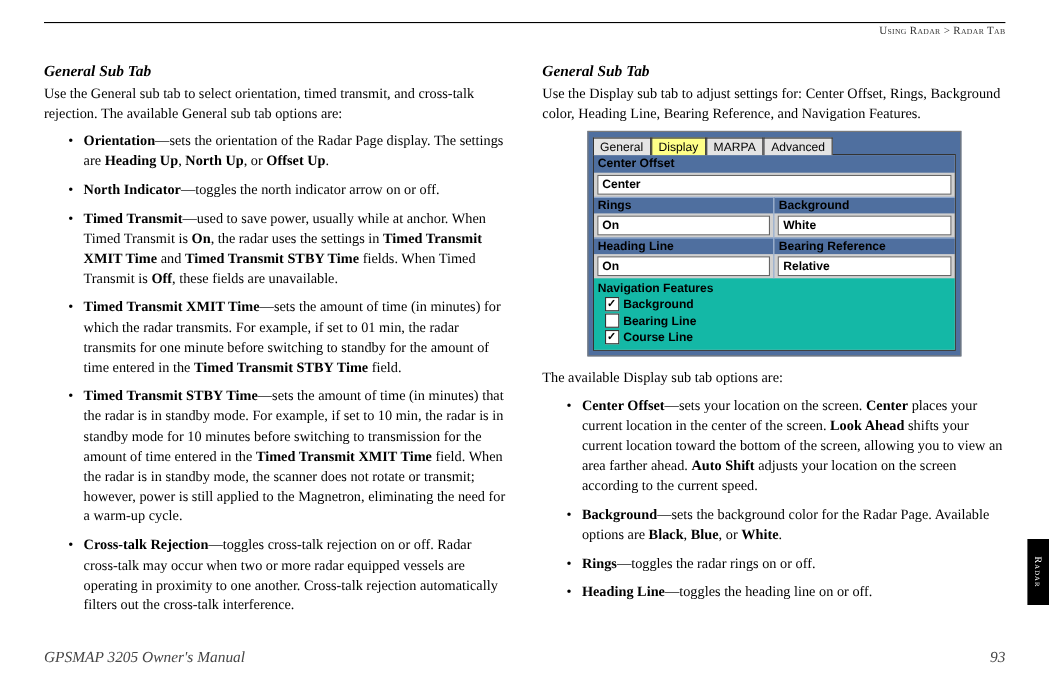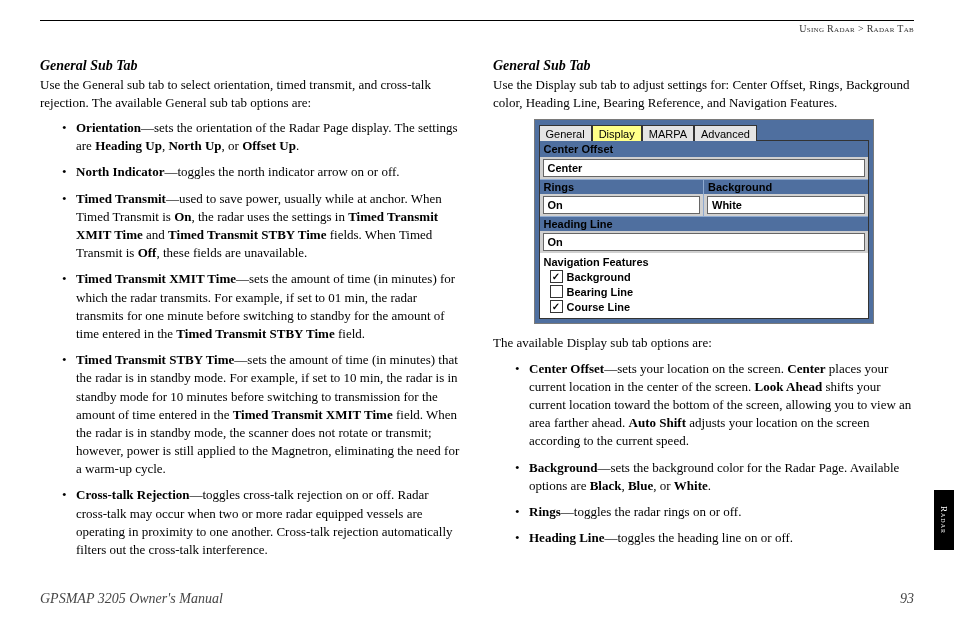--- a/index.html
+++ b/index.html
@@ -114,21 +114,21 @@
     background: #4f6f9f;
     padding: 1px 4px;
     font-weight: bold;
     font-size: 11px;
     border-top:1px solid #8faad0;
   }
   .row2 { display:flex; }
   .row2 > div { flex:1; }
   .row2 > div + div { border-left:1px solid #8faad0; }
   .navfeat {
-    background: #ffffff;
+    background: #14b8a6;
     padding: 2px 4px 4px 4px;
   }
   .navfeat .hd { font-weight: bold; font-size: 11px; padding: 1px 0; }
   .chk {
     display: flex; align-items: center; gap: 4px;
     font-weight: bold; font-size: 11px; color: #000;
     padding: 1px 0 1px 6px;
   }
   .chk .box {
     width: 11px; height: 11px; background: #fff; border: 1px solid #333;
@@ -212,20 +212,24 @@
               <div class="cell-head">Background</div>
               <div class="valbox">White</div>
             </div>
           </div>
 
           <div class="row2">
             <div>
               <div class="cell-head">Heading Line</div>
               <div class="valbox">On</div>
             </div>
+            <div>
+              <div class="cell-head">Bearing Reference</div>
+              <div class="valbox">Relative</div>
+            </div>
           </div>
 
           <div class="navfeat">
             <div class="hd">Navigation Features</div>
             <div class="chk">
               <span class="box">✓</span>
               <span>Background</span>
             </div>
             <div class="chk">
               <span class="box"></span>

